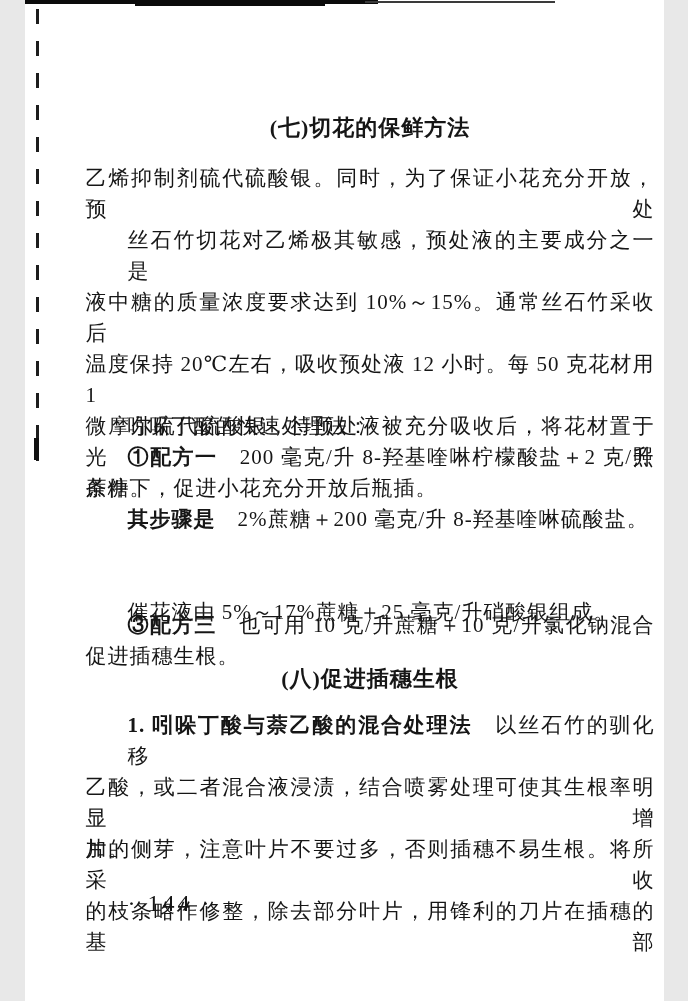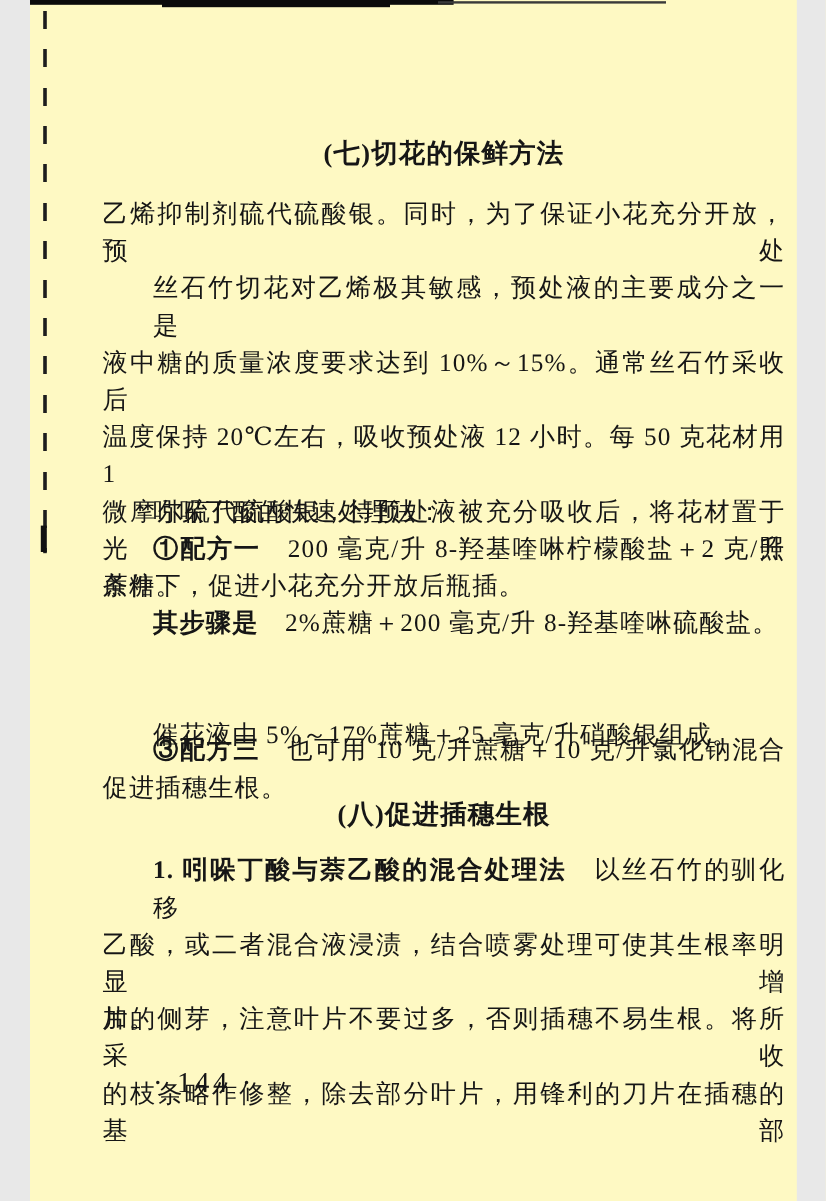--- a/index.html
+++ b/index.html
@@ -1,20 +1,20 @@
 <!DOCTYPE html>
 <html><head>
 <meta charset="utf-8">
 <style>
   html,body { margin:0; padding:0; background:#e8e8e8; }
   .page {
     position:relative;
     width:639px; height:1001px;
     margin:0 auto;
-    background:#fef9c3;
+    background:#ffffff;
     overflow:hidden;
     font-family:"Liberation Serif","DejaVu Serif",serif;
     color:#161616;
   }
   
   .top-edge {
     position:absolute; top:0; left:0;
     width:353px; height:4px;
     background:#0b0b0b;
   }

